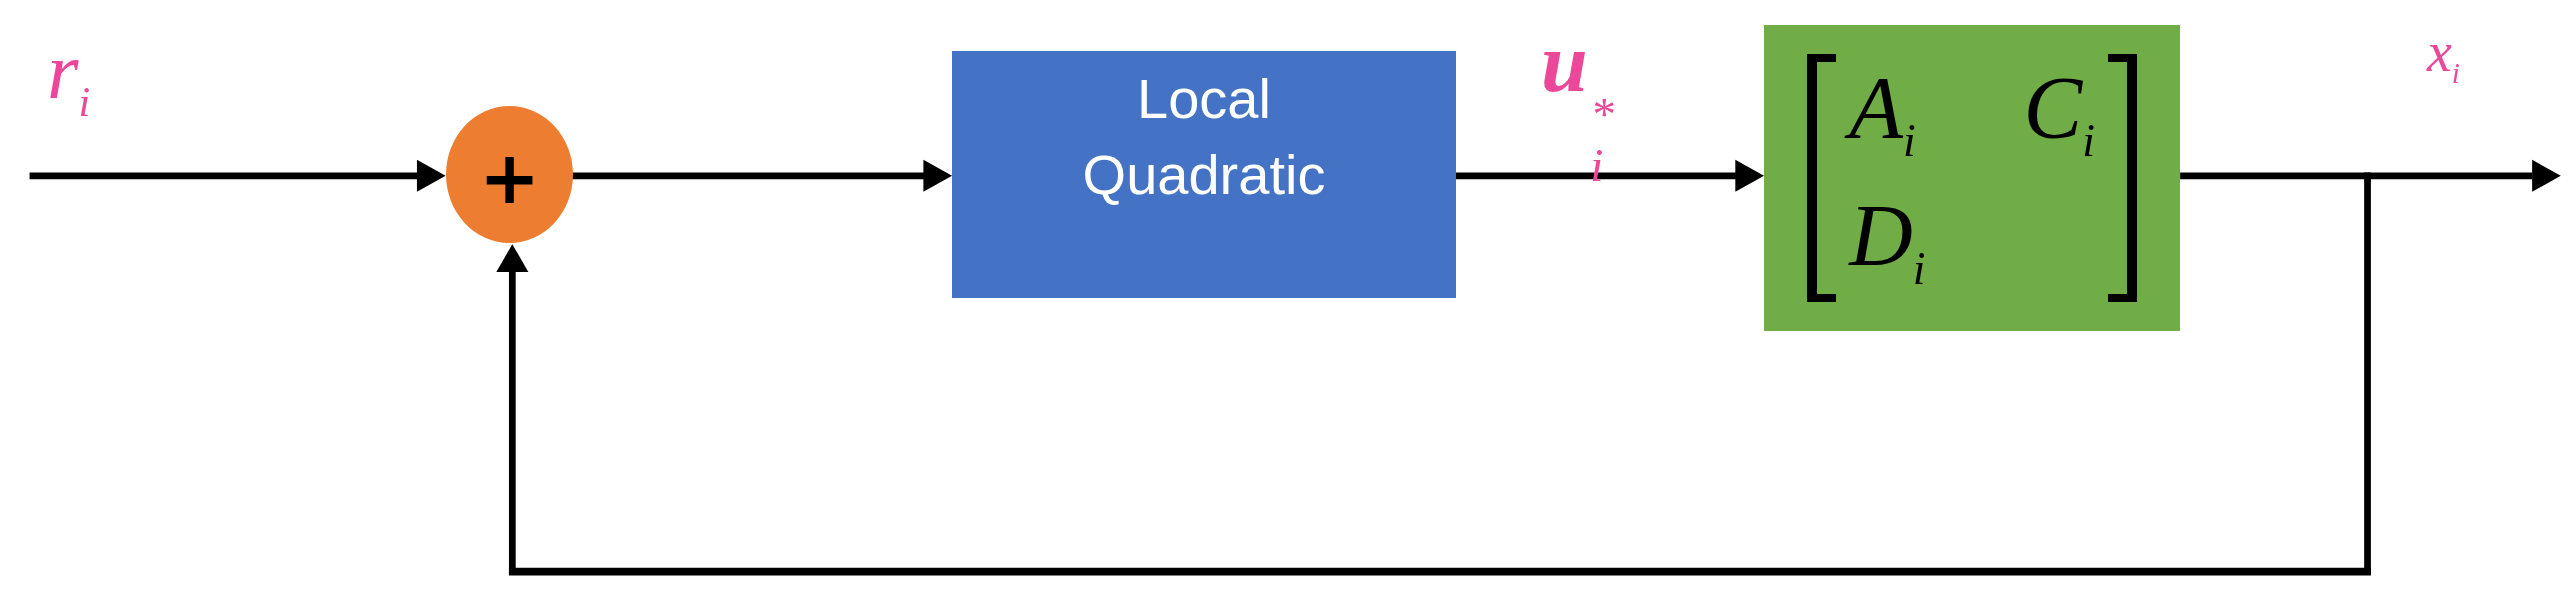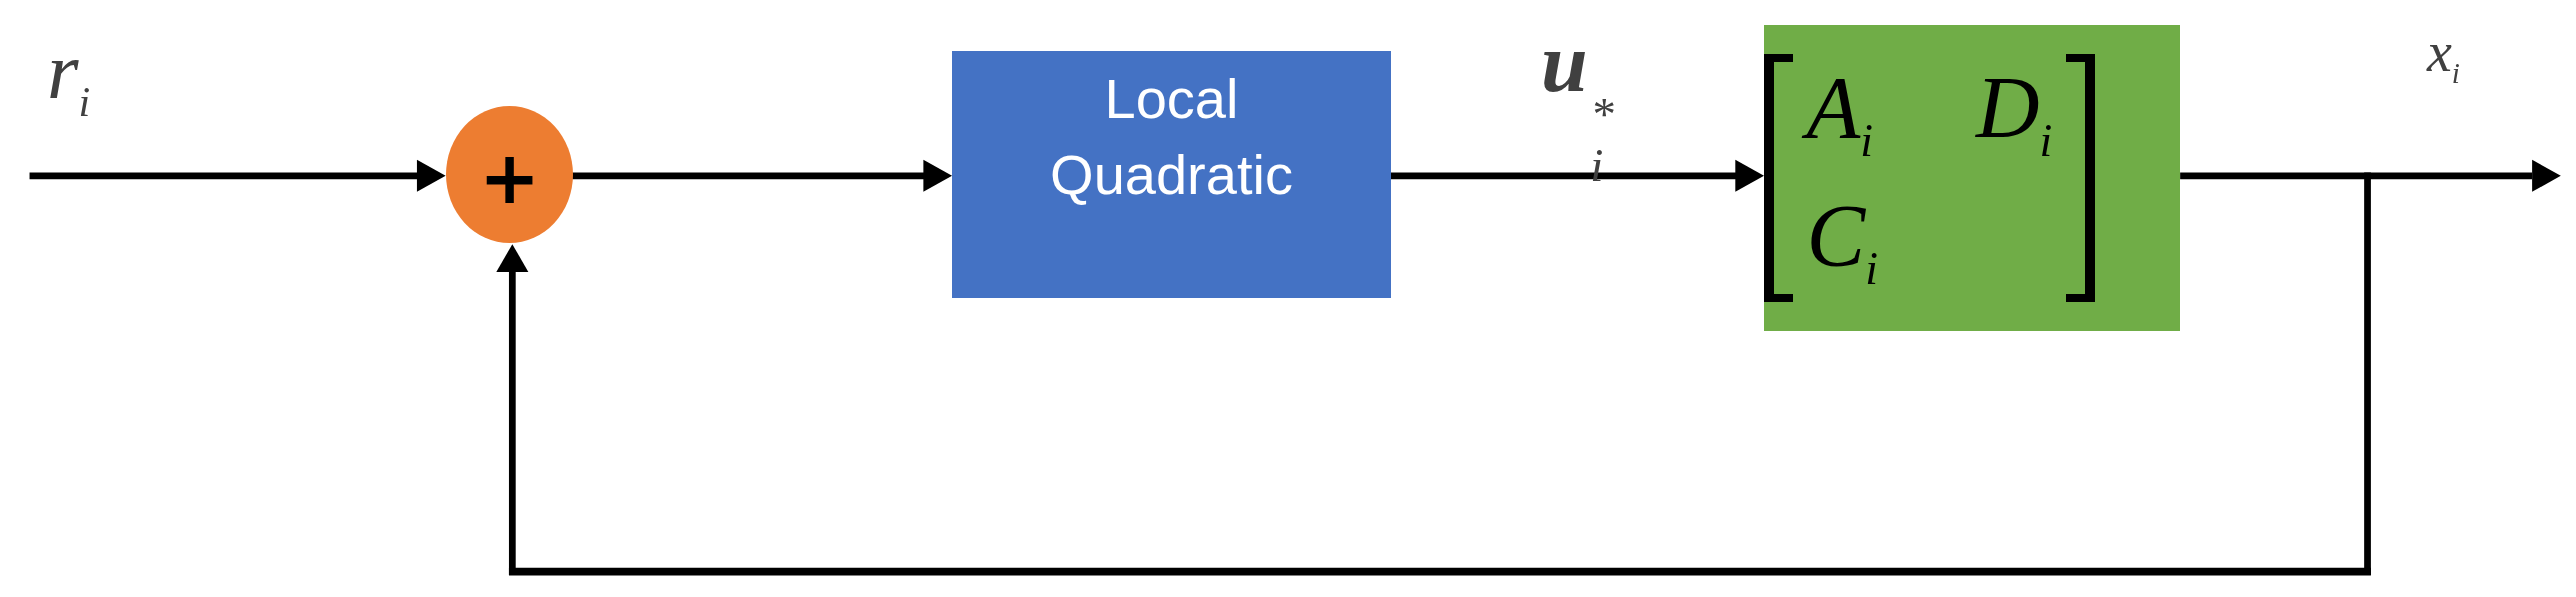--- a/index.html
+++ b/index.html
@@ -28,39 +28,39 @@
     font-size: 73px;
     line-height: 1;
     color: #000;
     padding-top: 5px;
   }
 
   
   .regulator {
     position: absolute;
     left: 952px; top: 51px;
-    width: 439px; height: 247px;
+    width: 504px; height: 247px;
     background: #4472C4;
     color: #ffffff;
     font-family: "Liberation Sans", sans-serif;
     font-size: 56px;
     line-height: 76px;
     text-align: center;
     padding-top: 10px;
     box-sizing: border-box;
   }
   .regulator .line { display: block; }
 
   
   .plant {
     position: absolute;
     left: 1764px; top: 24.5px;
     width: 416px; height: 306px;
     background: #70AD47;
-    display: flex; align-items: center; justify-content: flex-start;
+    display: flex; align-items: center; justify-content: center;
   }
   .bracket { width: 29px; height: 248px; box-sizing: border-box; }
   .bracket.left  { border-left: 10px solid #000; border-top: 8.4px solid #000; border-bottom: 8.4px solid #000; }
   .bracket.right { border-right: 10px solid #000; border-top: 8.4px solid #000; border-bottom: 8.4px solid #000; }
   .matrix-grid {
     display: grid;
     grid-template-columns: auto auto;
     column-gap: 98px;
     row-gap: 25px;
     margin: 0 13.5px;
@@ -70,21 +70,21 @@
     font-style: italic;
     font-size: 88px;
     line-height: 1.05;
     color: #000;
     white-space: nowrap;
   }
 
   
   .signal-label {
     position: absolute;
-    color: #404040;
+    color: #ec4899;
     font-style: italic;
     white-space: nowrap;
   }
   .signal-label .sub,
   .matrix-cell .sub {
     font-style: italic;
     font-size: 0.52em;
     vertical-align: -0.42em;
   }
   .label-r { left: 47px;  top: 25px; font-size: 81px; }
@@ -135,22 +135,22 @@
 
   <div class="regulator">
     <span class="line">Local</span>
     <span class="line">Quadratic</span>
   </div>
 
   <div class="plant">
     <div class="bracket left"></div>
     <div class="matrix-grid">
       <span class="matrix-cell"><span>A</span><span class="sub">i</span></span>
+      <span class="matrix-cell"><span>C</span><span class="sub">i</span></span>
       <span class="matrix-cell"><span>D</span><span class="sub">i</span></span>
-      <span class="matrix-cell"><span>C</span><span class="sub">i</span></span>
     </div>
     <div class="bracket right"></div>
   </div>
 
   <div class="signal-label label-r"><span class="main">r</span><span class="sub">i</span></div>
 
   <div class="signal-label label-u"><span class="main">u</span><span class="supsub">
         <span class="sup">*</span>
         <span class="subi">i</span>
       </span></div>

